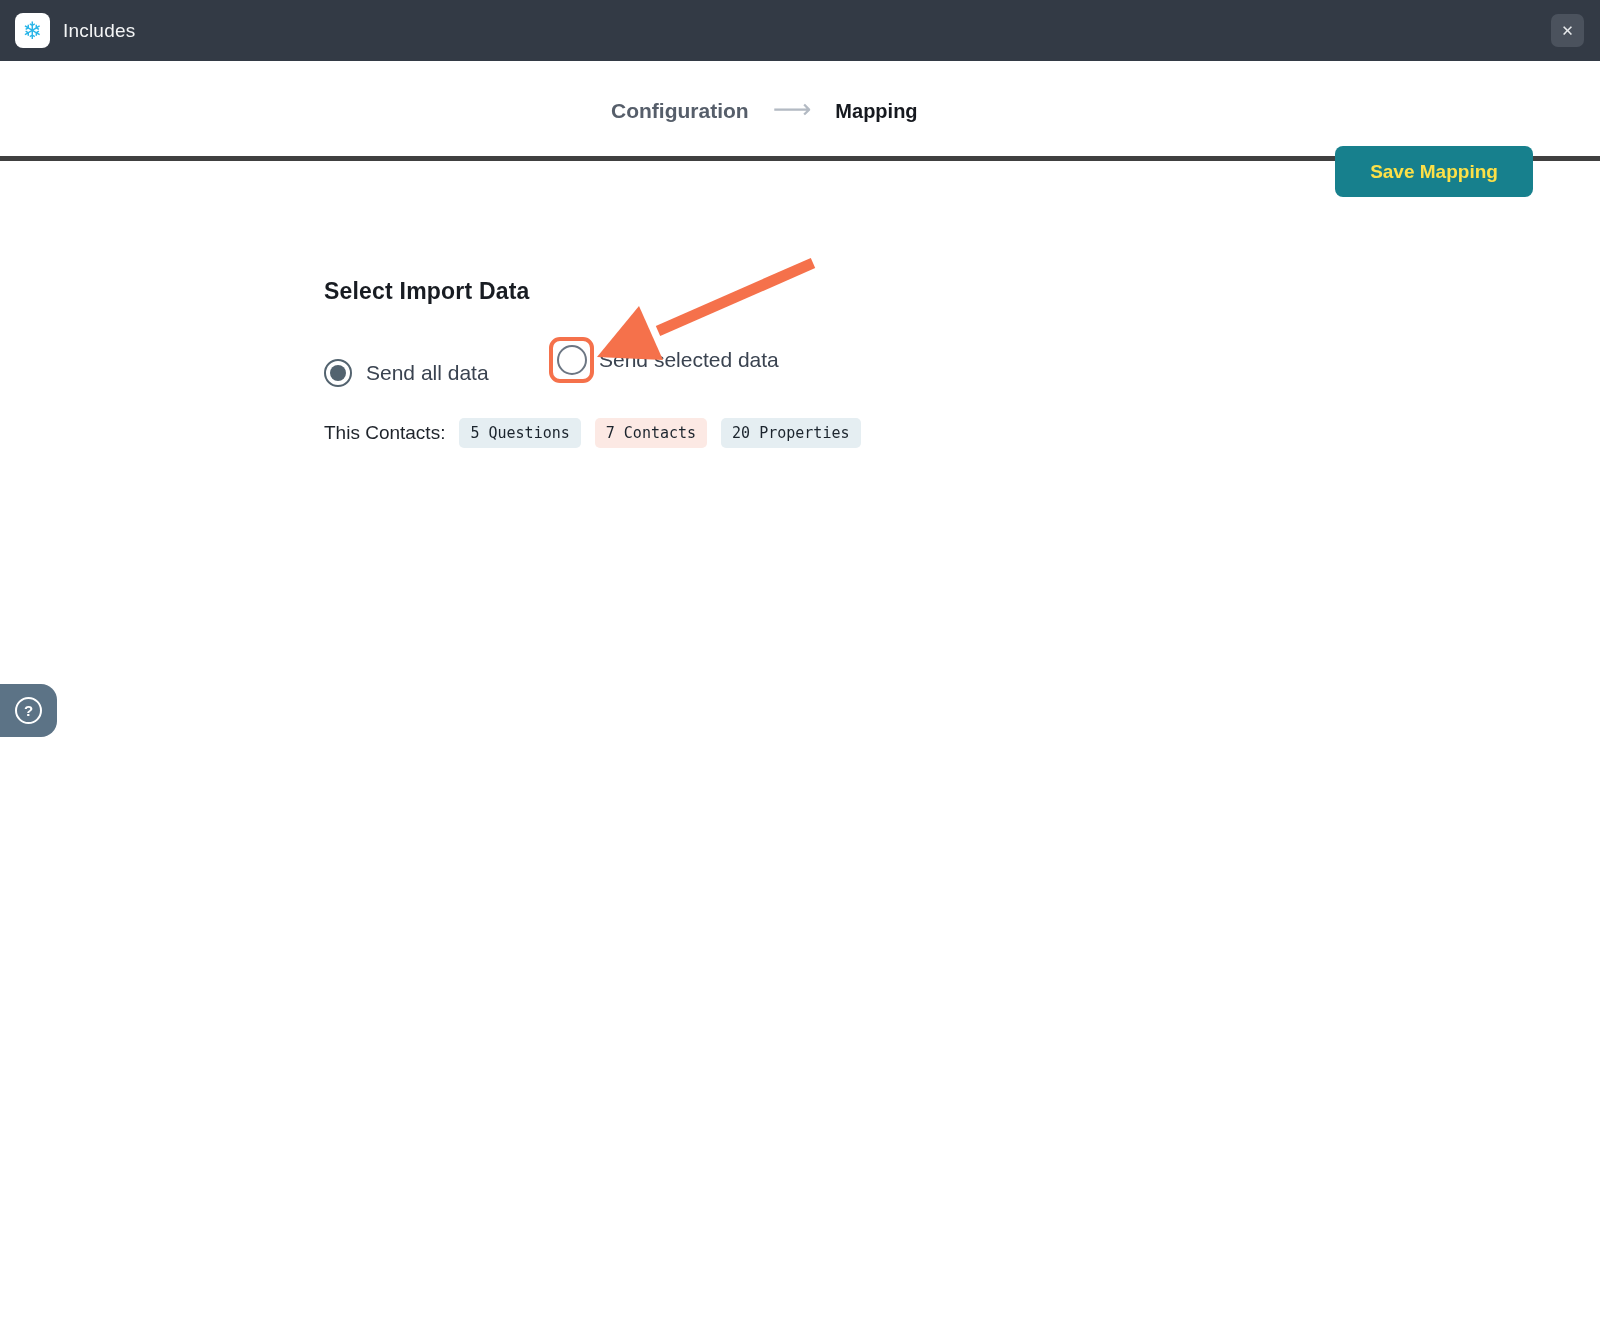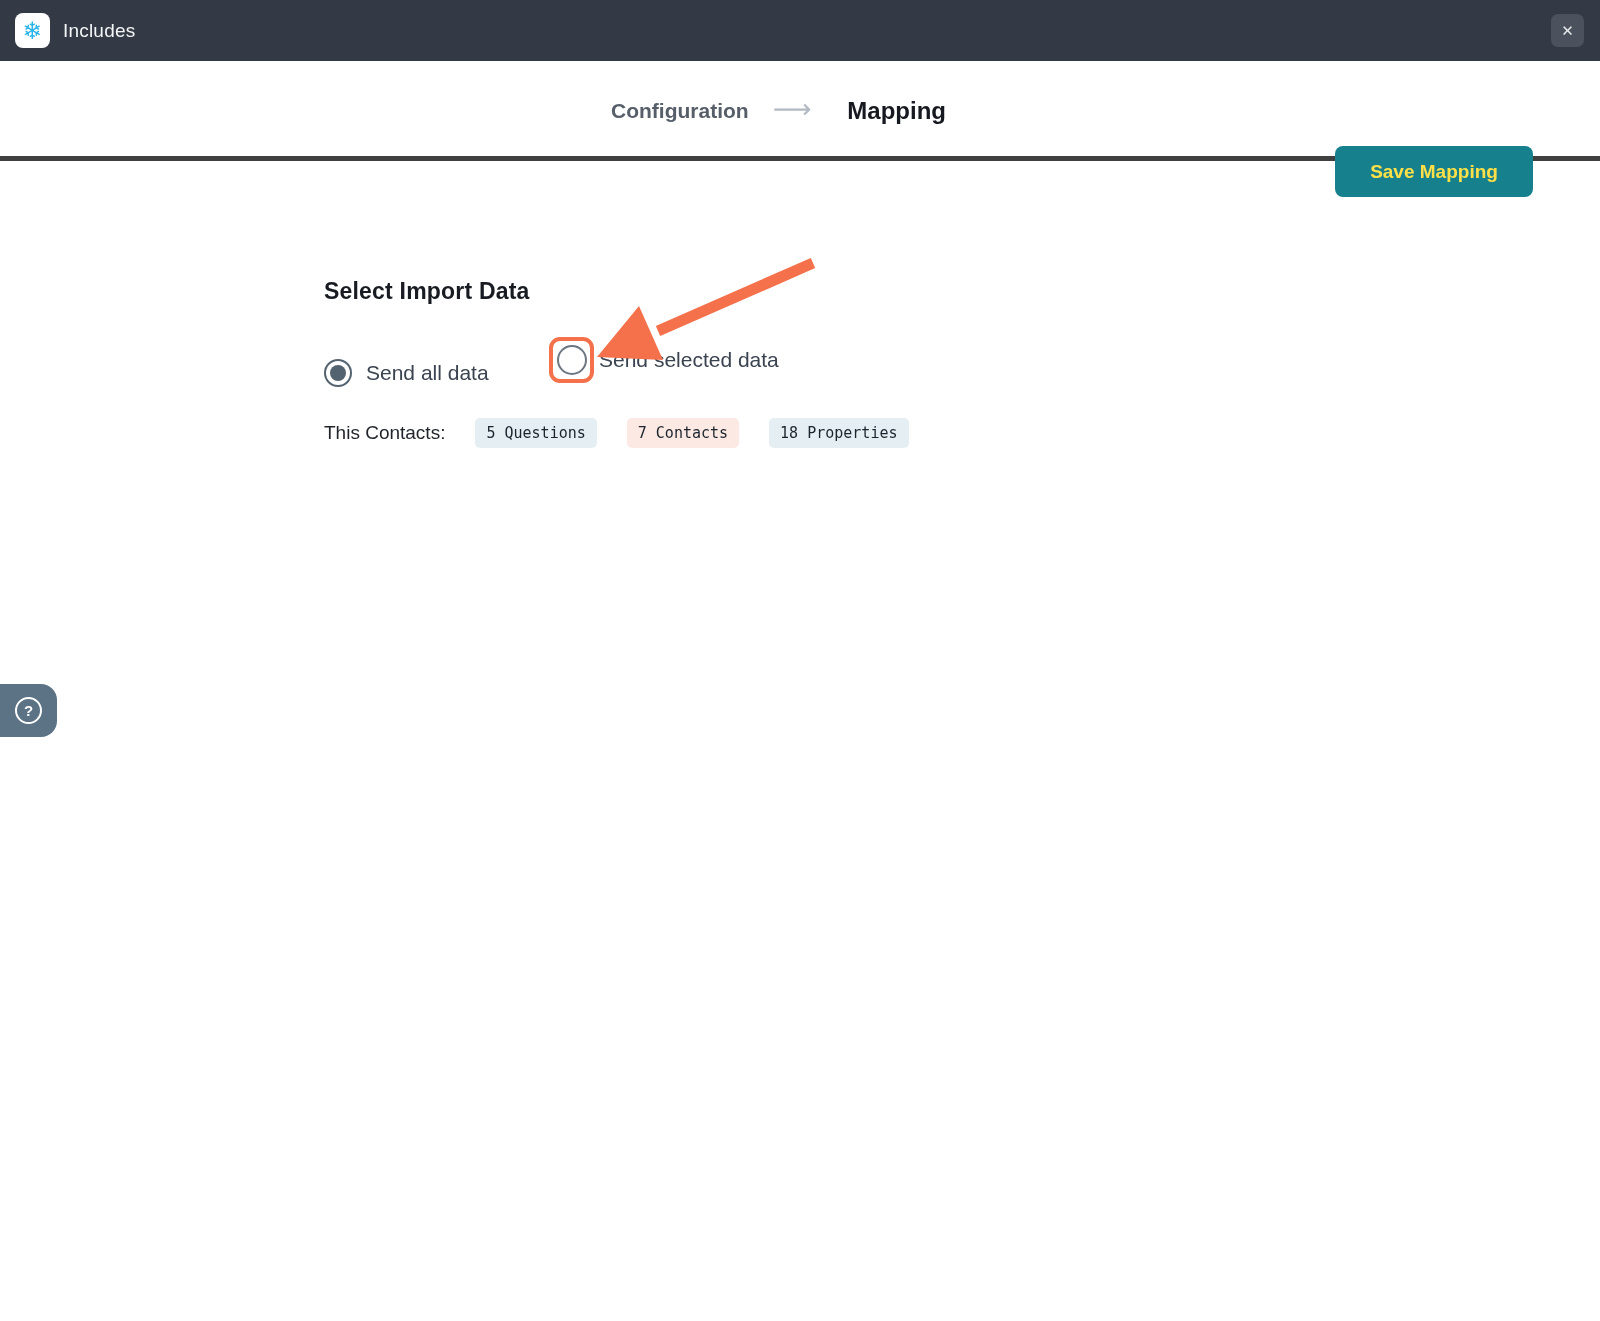--- a/index.html
+++ b/index.html
@@ -29,21 +29,21 @@
   .header {
     position: absolute; left: 0; top: 61px; width: 1600px; height: 100px;
     background: #ffffff; border-bottom: 5px solid #404040;
   }
   .stepper {
     position: absolute; left: 611px; top: 0; height: 100px;
     display: flex; align-items: center; gap: 24px;
   }
   .step-config { color: #565E6A; font-size: 21px; font-weight: 700; }
   .step-arrow { color: #B3BAC3; font-size: 27px; font-weight: 400; line-height: 1; padding-bottom: 4px; }
-  .step-mapping { color: #16191F; font-size: 24px; font-weight: 700; margin-left: 12px; }
+  .step-mapping { color: #16191F; font-size: 20px; font-weight: 700; }
   .save-btn {
     position: absolute; right: 67px; top: 85px; width: 198px; height: 51px;
     background: #17808D; color: #fde047; font-family: "Liberation Sans", sans-serif;
     font-size: 19px; font-weight: 700; border: none; border-radius: 8px; cursor: pointer;
   }
 
   
   .title {
     position: absolute; left: 324px; top: 278px;
     font-size: 23px; font-weight: 700; color: #181C22; letter-spacing: .2px;
@@ -64,21 +64,21 @@
     display: flex; align-items: center; justify-content: center; flex: 0 0 auto;
   }
   .option-label { font-size: 21px; color: #3A4350; }
   .option-row-1 .option-label { margin-left: 14px; }
   .option-row-2 .option-label { margin-left: 5px; }
 
   .includes-row { position: absolute; left: 324px; top: 418px; display: flex; align-items: center; gap: 14px; }
   .includes-label { font-size: 19px; color: #1F242B; }
   .badge {
     font-family: "DejaVu Sans Mono", monospace; font-size: 15px; color: #1B242D;
-    padding: 6px 11px; border-radius: 5px; white-space: nowrap; margin-left: 16px;
+    padding: 6px 11px; border-radius: 5px; white-space: nowrap;
   }
   .badge-gray { background: #E5EEF2; }
   .badge-pink { background: #FCE9E4; }
 
   
   .help-btn {
     position: absolute; left: 0; top: 684px; width: 57px; height: 53px;
     background: #5C7386; border: none; border-radius: 0 16px 16px 0; cursor: pointer;
     display: flex; align-items: center; justify-content: center;
   }
@@ -128,21 +128,21 @@
     <span class="highlight-box">
       <span class="radio-unsel"></span>
     </span>
     <span class="option-label">Send selected data</span>
   </div>
 
   <div class="includes-row">
     <span class="includes-label">This Contacts:</span>
     <span class="badge badge-gray">5 Questions</span>
     <span class="badge badge-pink">7 Contacts</span>
-    <span class="badge badge-gray">18 Properties</span>
+    <span class="badge badge-gray">20 Properties</span>
   </div>
 
   <button class="help-btn">
     <span class="help-circle">?</span>
   </button>
 
   <svg class="annotation-svg" viewBox="0 0 1600 1321">
     <line x1="813" y1="263" x2="658" y2="331" stroke="#F5714B" stroke-width="11"></line>
     <polygon points="597,357 639,306 663,360" fill="#F5714B"></polygon>
   </svg>

